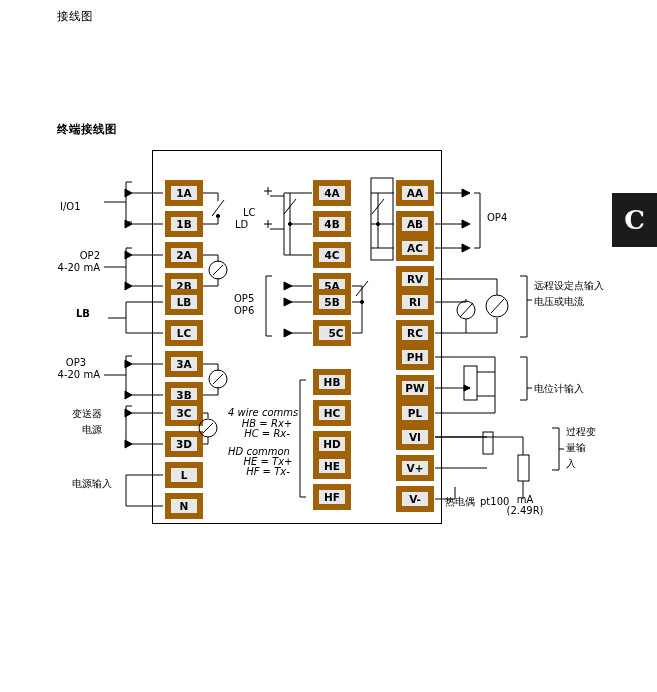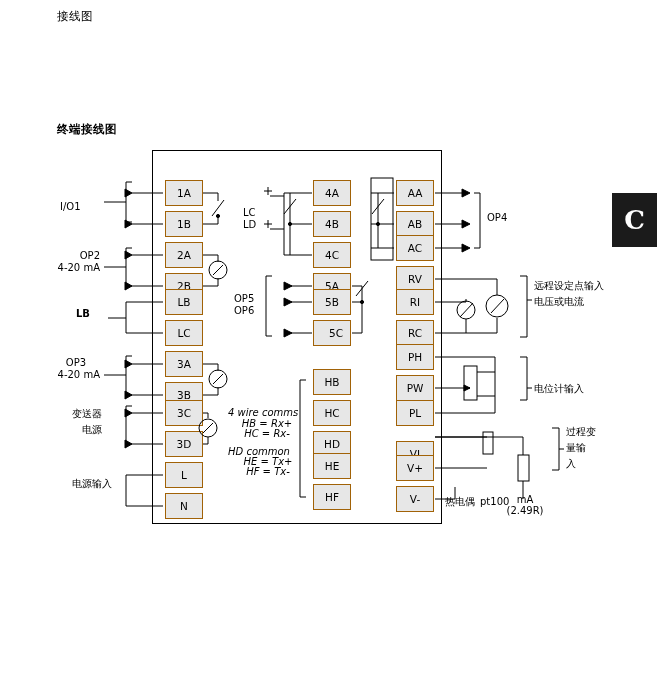--- a/index.html
+++ b/index.html
@@ -38,23 +38,23 @@
   
   .diagram{position:absolute;left:0;top:0;width:657px;height:692px;}
   .outer-box{
     position:absolute;left:152px;top:150px;width:288px;height:372px;
     border:1.2px solid #000;background:#fff;
   }
 
   
   .term{
     position:absolute;width:38px;height:26px;
-    background:#e7e7e7;border:1px solid #a16207;
+    background:#e7e7e7;border:6px solid #a16207;
     display:flex;align-items:center;justify-content:center;
-    font-size:10.5px;font-weight:normal;
+    font-size:10.5px;font-weight:bold;
     box-sizing:border-box;
   }
 
   .lbl{position:absolute;font-size:10px;line-height:12px;}
   .lbl.b{font-weight:bold;}
   .lbl.i{font-style:italic;}
   .lbl.c{text-align:center;}
   .lbl.r{text-align:right;}
 
   svg.ov{position:absolute;left:0;top:0;width:657px;height:692px;pointer-events:none;}
@@ -99,36 +99,36 @@
 
     <div class="term" style="left:396px;top:180px;">AA</div>
     <div class="term" style="left:396px;top:211px;">AB</div>
     <div class="term" style="left:396px;top:235px;">AC</div>
     <div class="term" style="left:396px;top:266px;">RV</div>
     <div class="term" style="left:396px;top:289px;">RI</div>
     <div class="term" style="left:396px;top:320px;">RC</div>
     <div class="term" style="left:396px;top:344px;">PH</div>
     <div class="term" style="left:396px;top:375px;">PW</div>
     <div class="term" style="left:396px;top:400px;">PL</div>
-    <div class="term" style="left:396px;top:424px;margin-top:17px;">VI</div>
+    <div class="term" style="left:396px;top:424px;">VI</div>
     <div class="term" style="left:396px;top:455px;">V+</div>
     <div class="term" style="left:396px;top:486px;">V-</div>
 
     <div class="lbl" style="left:60px;top:201px;width:40px;">I/O1</div>
     <div class="lbl r" style="left:52px;top:250px;width:48px;">OP2</div>
     <div class="lbl r" style="left:44px;top:262px;width:56px;">4-20 mA</div>
     <div class="lbl b" style="left:76px;top:308px;width:28px;">LB</div>
     <div class="lbl r" style="left:52px;top:357px;width:48px;text-align:center;">OP3</div>
     <div class="lbl r" style="left:44px;top:369px;width:56px;">4-20 mA</div>
     <div class="lbl r" style="left:40px;top:408px;width:62px;">变送器</div>
     <div class="lbl r" style="left:40px;top:424px;width:62px;">电源</div>
     <div class="lbl" style="left:72px;top:478px;width:70px;">电源输入</div>
 
     <div class="lbl" style="left:243px;top:207px;width:20px;">LC</div>
-    <div class="lbl" style="left:243px;top:219px;width:20px;">LD</div>
+    <div class="lbl" style="left:235px;top:219px;width:20px;">LD</div>
     <div class="lbl" style="left:234px;top:293px;width:30px;">OP5</div>
     <div class="lbl" style="left:234px;top:305px;width:30px;">OP6</div>
 
     <div class="lbl i" style="left:228px;top:407px;width:78px;">4 wire comms</div>
     <div class="lbl i c" style="left:228px;top:418px;width:78px;">HB = Rx+</div>
     <div class="lbl i c" style="left:228px;top:428px;width:78px;">HC = Rx-</div>
     <div class="lbl i" style="left:228px;top:446px;width:80px;">HD common</div>
     <div class="lbl i c" style="left:228px;top:456px;width:80px;">HE = Tx+</div>
     <div class="lbl i c" style="left:228px;top:466px;width:80px;">HF = Tx-</div>
 

